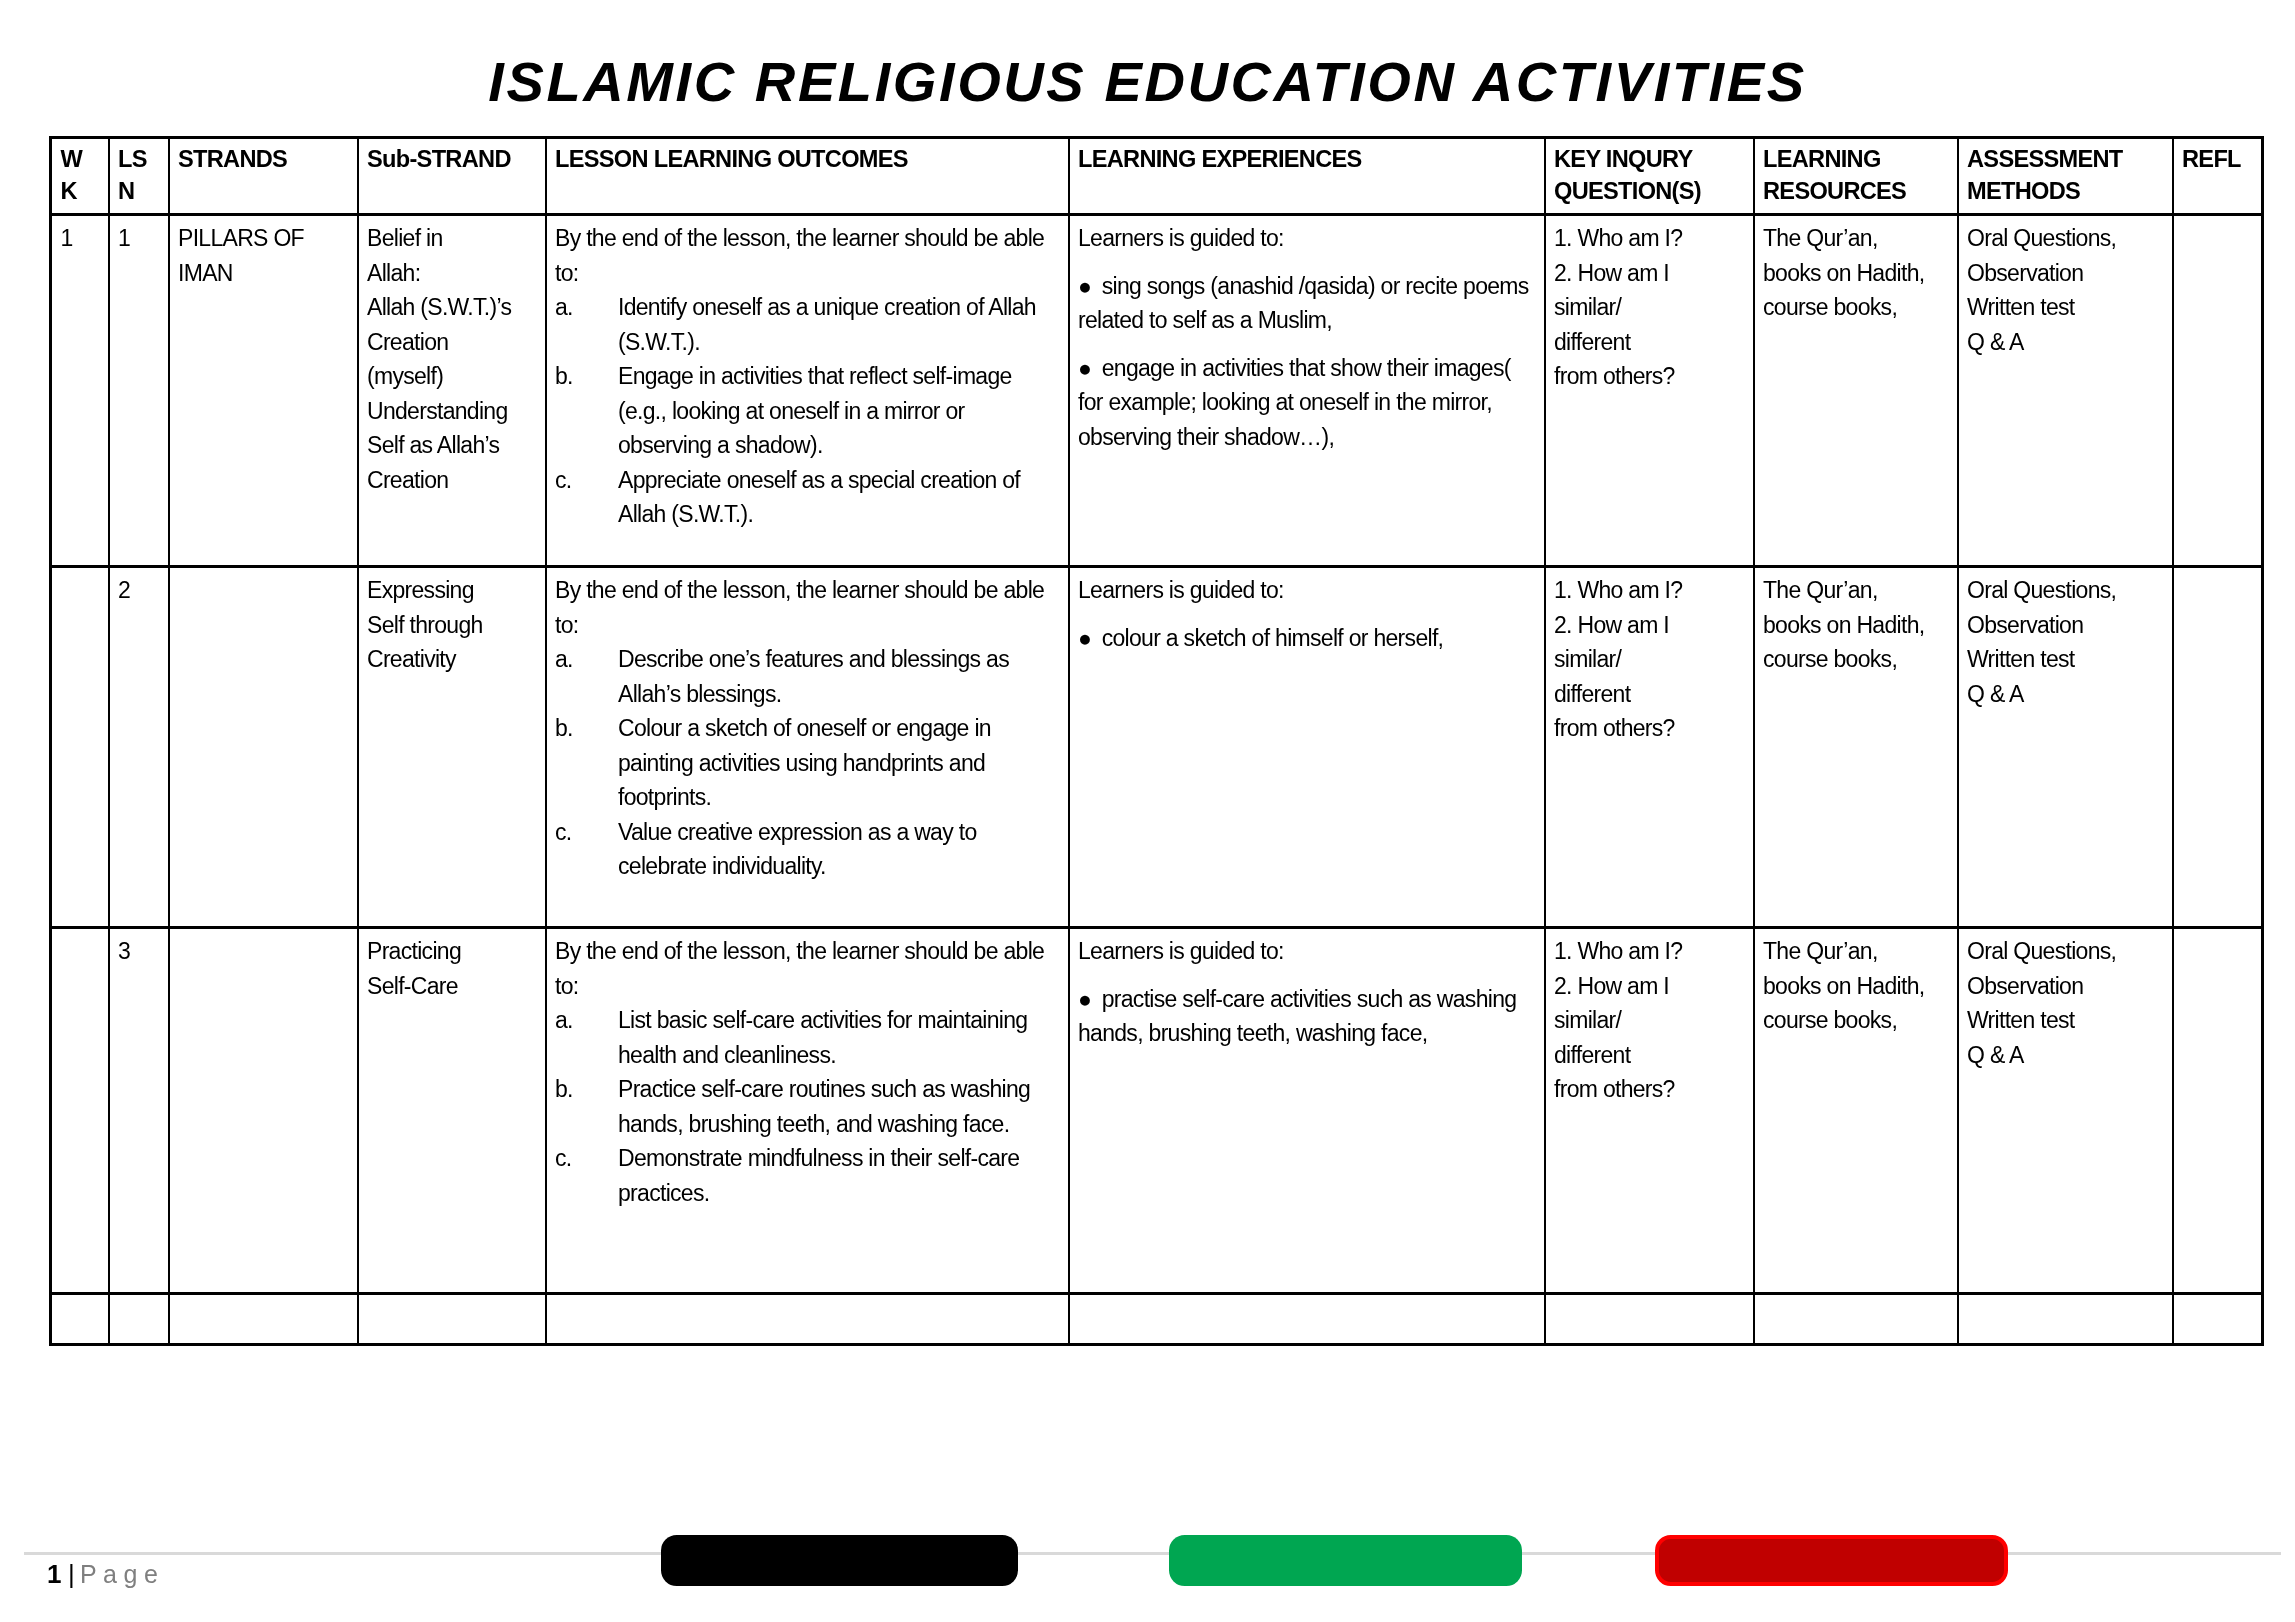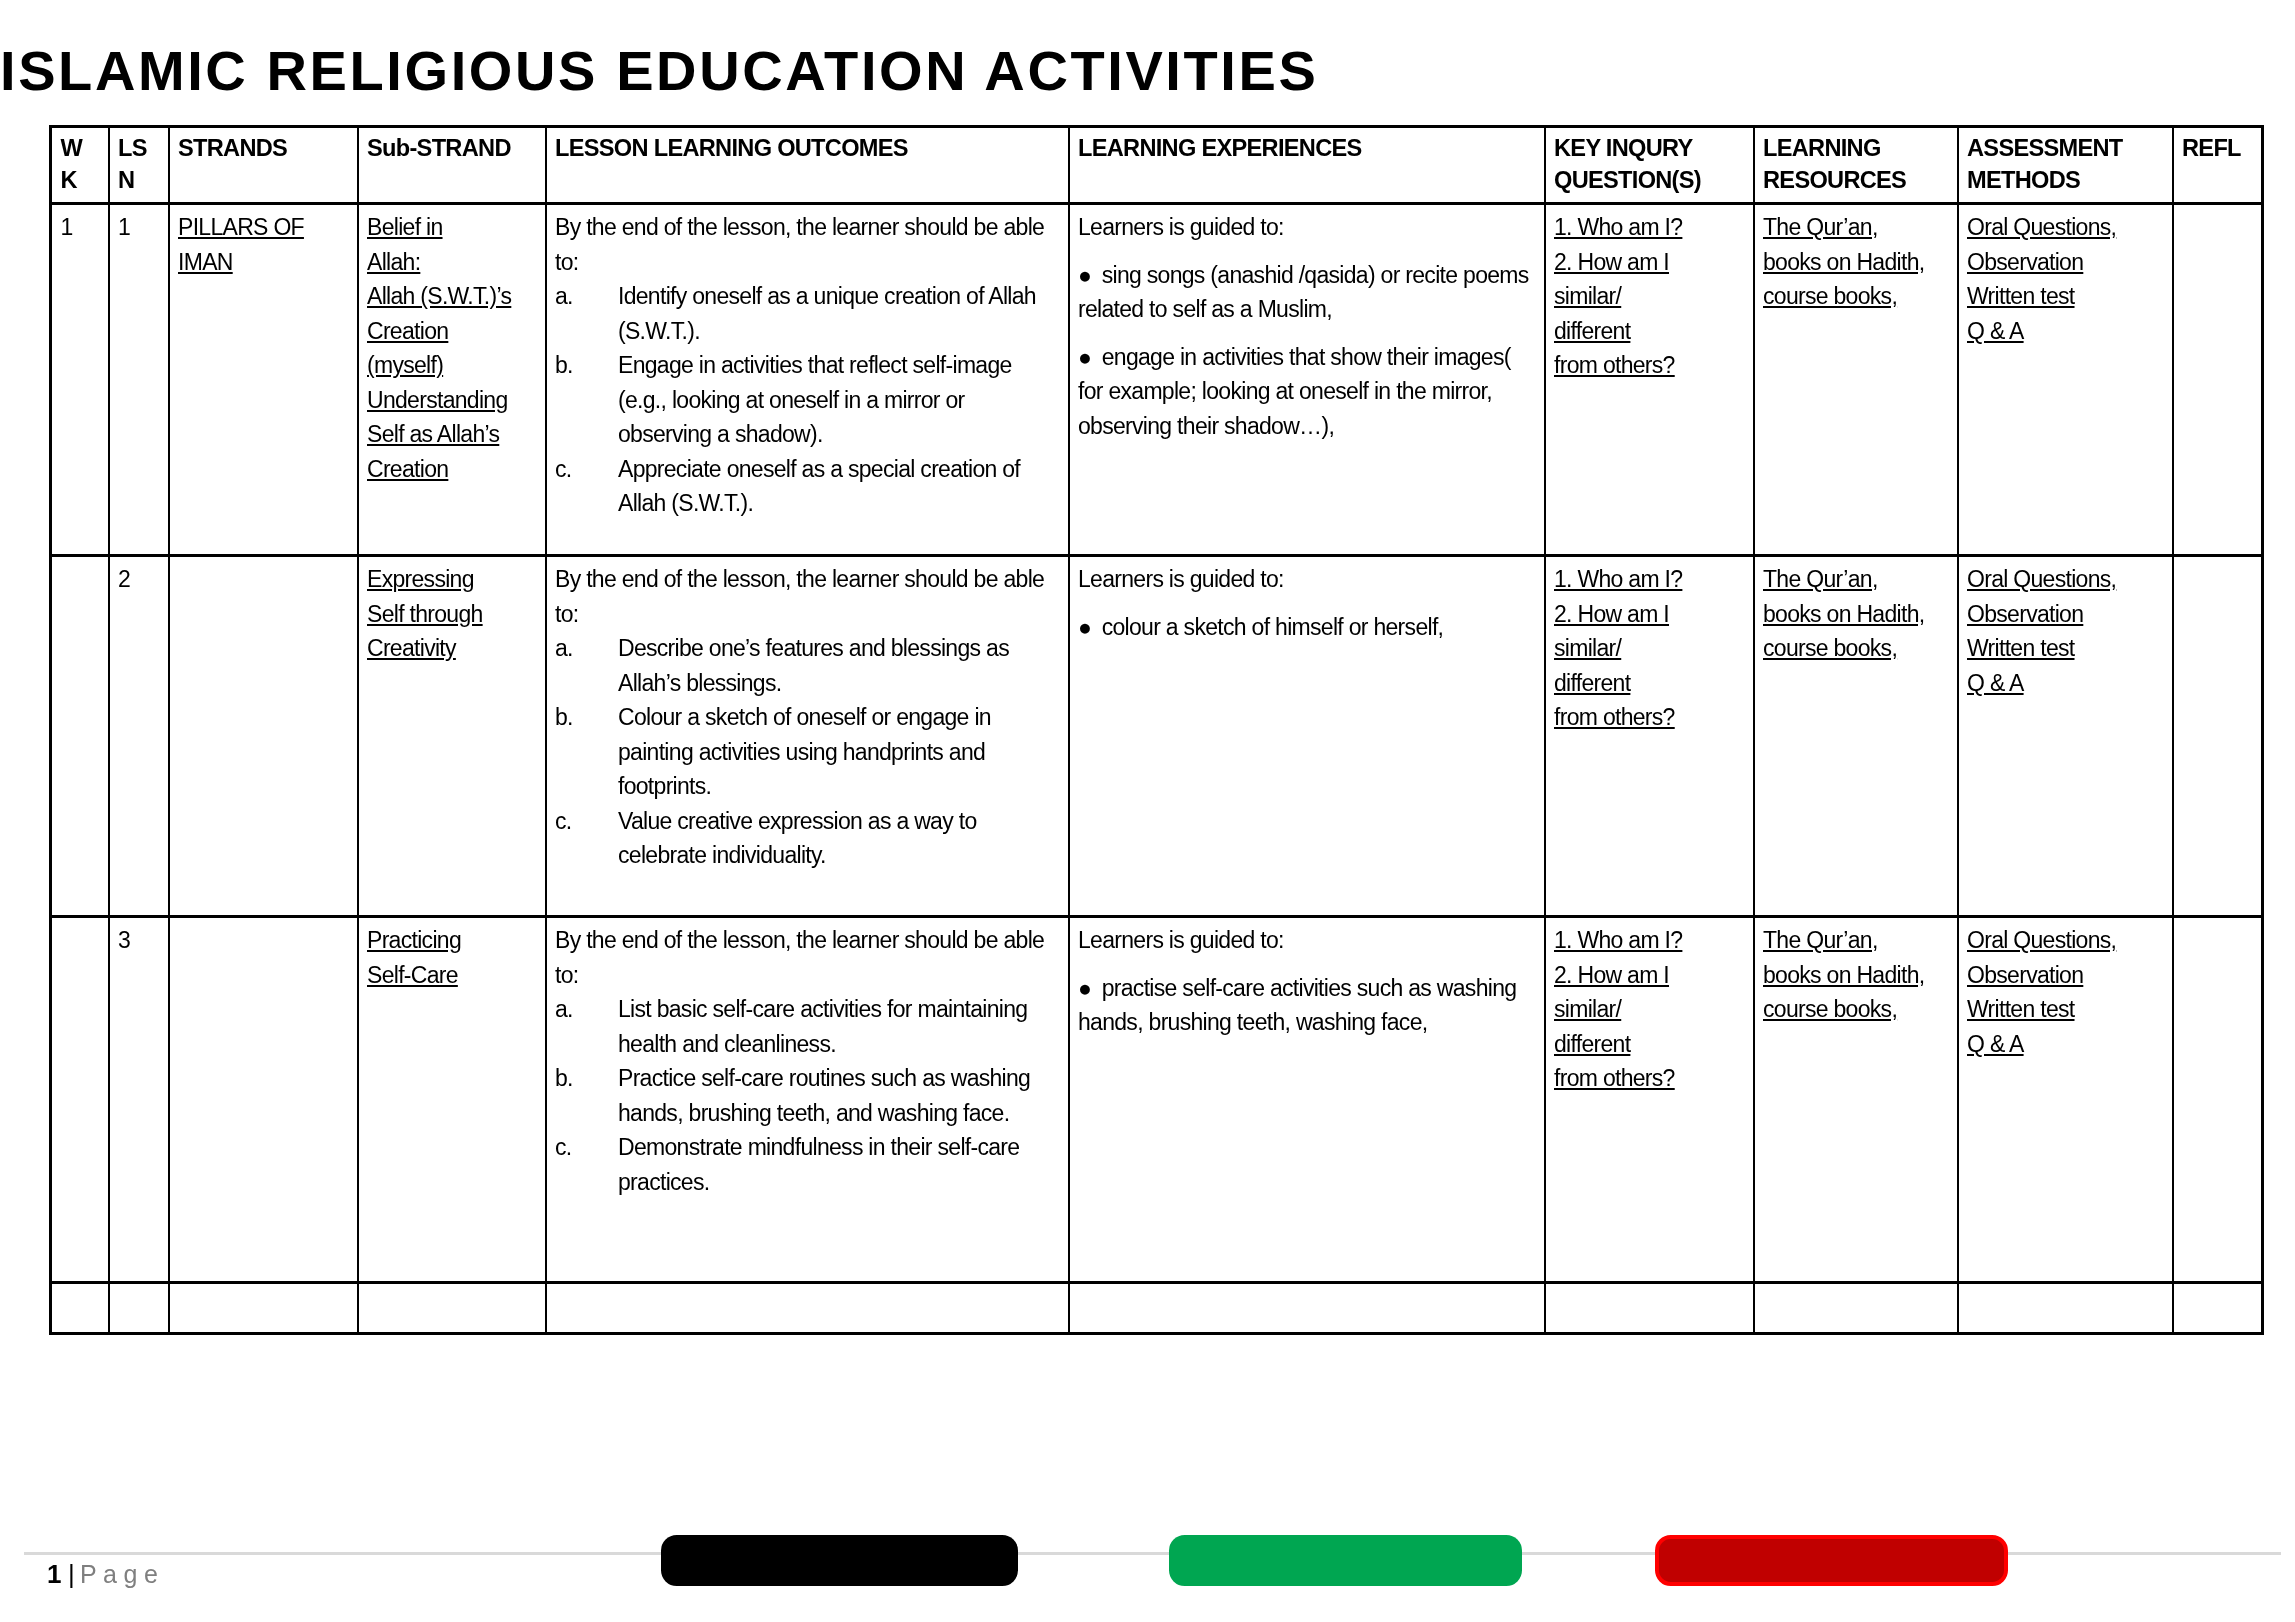--- a/index.html
+++ b/index.html
@@ -7,25 +7,27 @@
   .page {
     position:relative;
     width:2295px; height:1623px;
     background:#ffffff;
     font-family:"Liberation Sans","DejaVu Sans",sans-serif;
     color:#000;
     overflow:hidden;
   }
   
   .doc-title {
-    padding-top:38px;
+    padding-top:49px;
+    text-align:center;
     font-weight:bold;
     font-size:56px;
     letter-spacing:2.6px;
     white-space:nowrap;
+    font-style:italic;
   }
   .doc-subtitle {
     margin-top:17px;
     text-align:center;
     font-family:"Liberation Serif","DejaVu Serif",serif;
     font-weight:bold;
     font-size:73px;
     letter-spacing:-0.7px;
     white-space:nowrap;
   }
@@ -69,21 +71,21 @@
     line-height:1.5;
     overflow:hidden;
   }
   table.grid th {
     font-size:23.6px;
     font-weight:bold;
     line-height:1.35;
     white-space:pre-line;
     height:75px;
   }
-  .pre { white-space:pre-line;text-decoration:underline; }
+  .pre { white-space:pre-line; }
   tr.r1 td { height:352px; }
   tr.r2 td { height:361px; }
   tr.r3 td { height:366px; }
   tr.rempty td { height:51px; }
   .out-item {
     display:grid;
     grid-template-columns:63px 1fr;
     align-items:start;
   }
   .bullet-line { margin-top:13px; }

